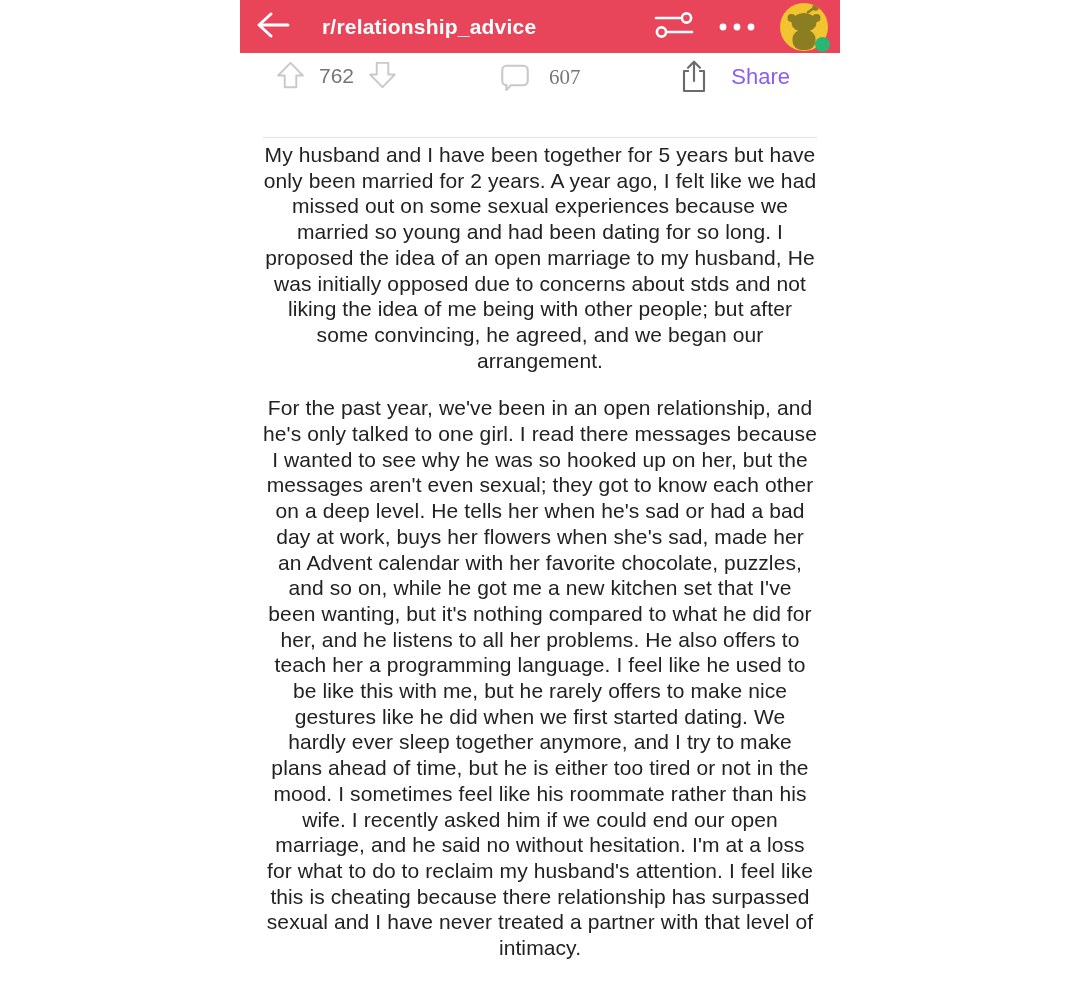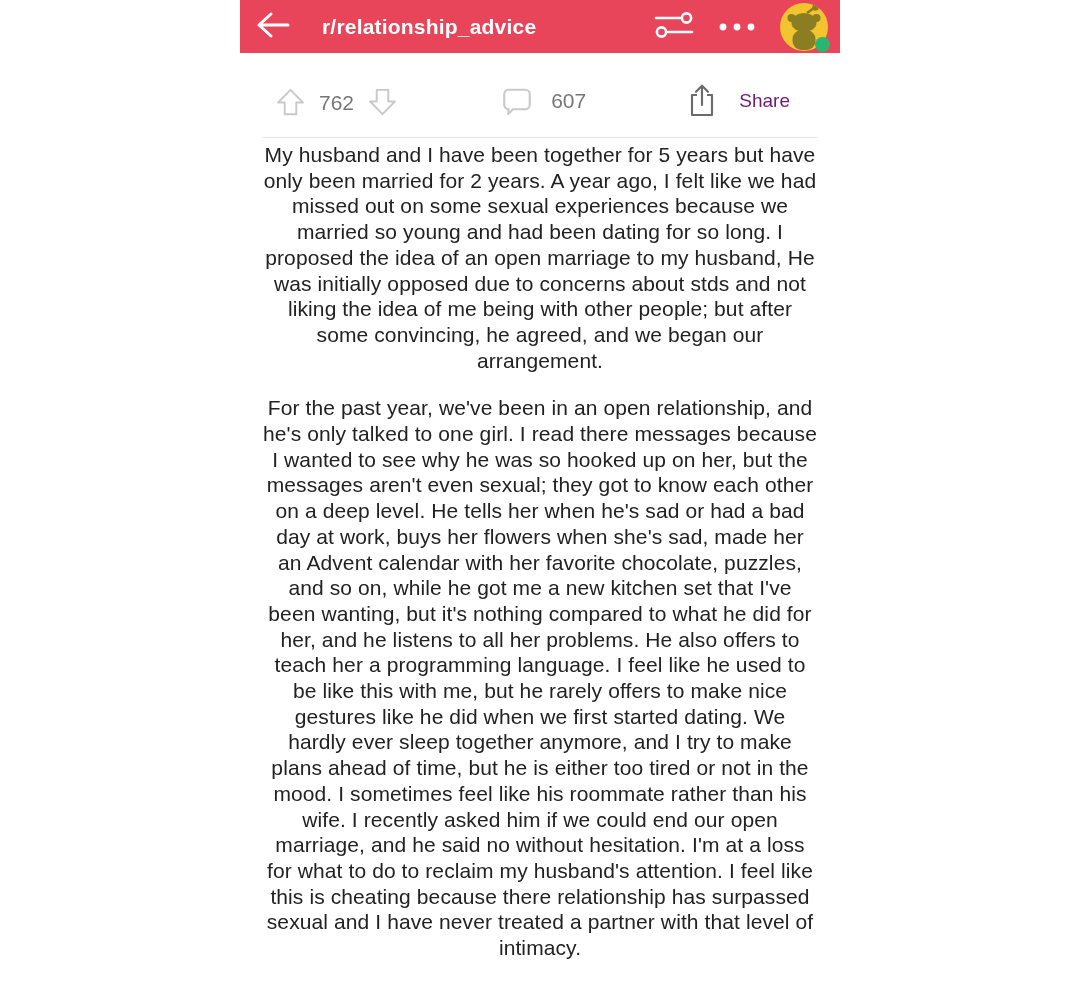--- a/index.html
+++ b/index.html
@@ -66,34 +66,34 @@
     right: -2px; bottom: -1px;
     width: 15px; height: 15px;
     border-radius: 50%;
     background: #2ab573;
   }
   
   .action-row {
     height: 60px;
     margin-top: 6px;
     display: flex;
-    align-items: flex-end;
+    align-items: flex-start;
     justify-content: space-between;
     padding: 0 50px 0 34px;
   }
   .action-group { display: flex; align-items: center; }
   .vote-count, .comment-count {
     color: #767676;
     font-size: 21px;
     margin: 0 12px;
   }
-  .comment-count { margin: 0 0 0 16px; }
+  .comment-count { margin: 0 0 0 16px; font-family: Liberation Serif, serif; }
   .share-label {
-    color: #701a75;
-    font-size: 19px;
+    color: #8b5cf6;
+    font-size: 22px;
     margin-left: 21px;
   }
   
   .divider {
     border: none;
     border-top: 1px solid #e2e2e2;
     margin: 18px 23px 0 23px;
   }
   
   .post-body {

